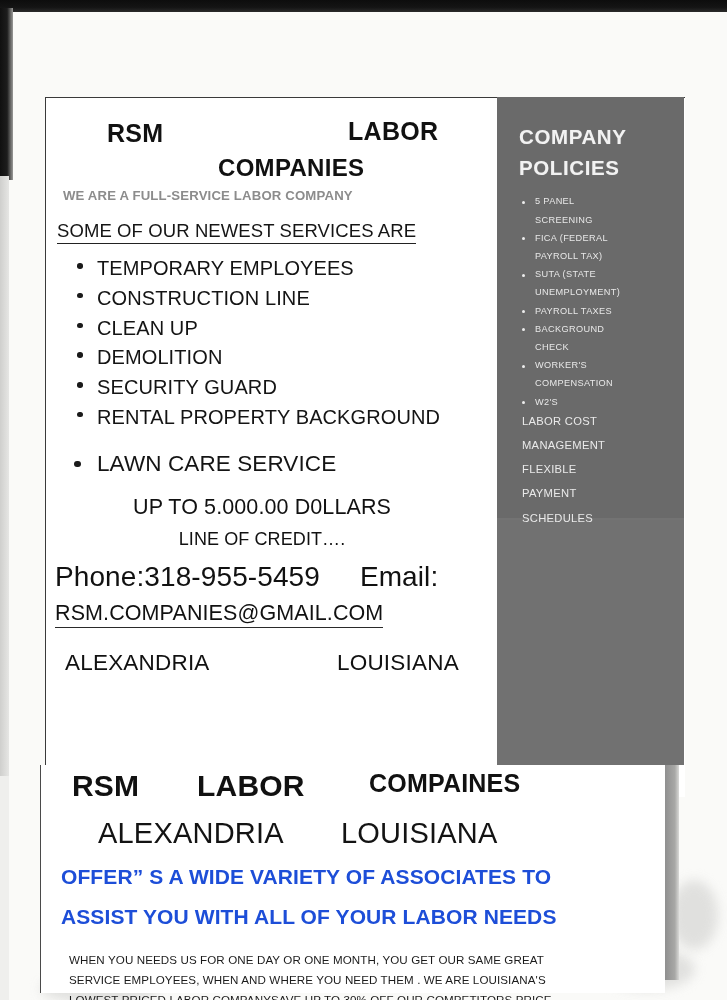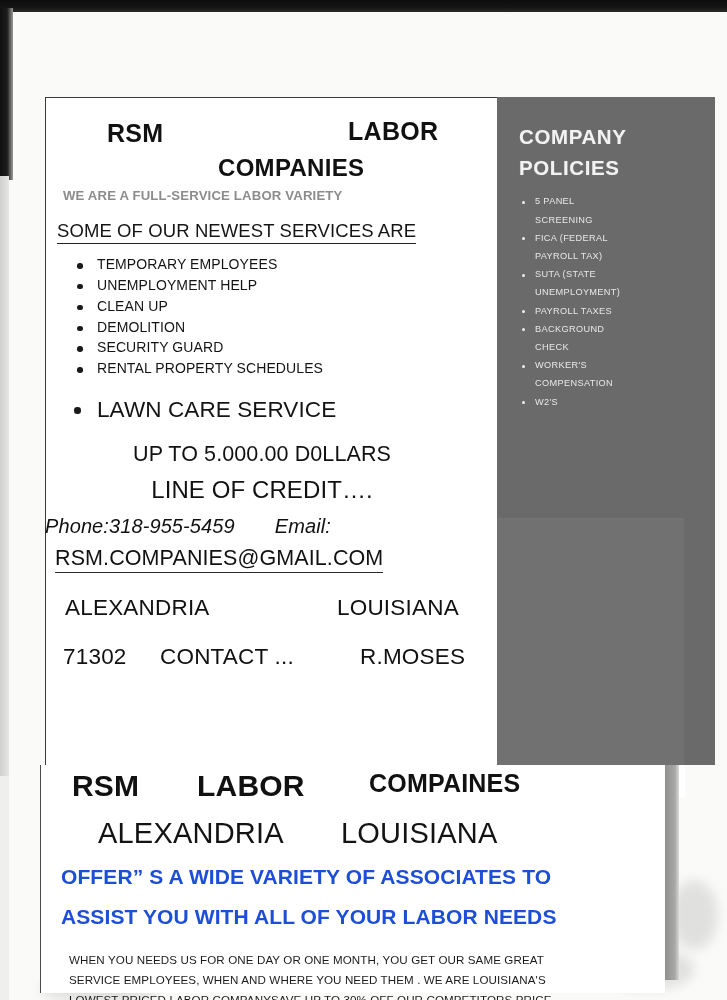--- a/index.html
+++ b/index.html
@@ -20,21 +20,21 @@
     background:linear-gradient(90deg,#cfcfcd 0%,#e6e6e4 100%);}
   .scan-paper-field{position:absolute;left:9px;top:12px;width:718px;height:988px;
     background:#fafaf8;}
   .smudge{position:absolute;border-radius:50%;background:#dcdcda;filter:blur(6px);opacity:.85;}
 
   
   #sheet1{position:absolute;left:45px;top:97px;width:640px;height:700px;
     background:#ffffff;border-top:1.5px solid #3a3a3a;border-left:1.5px solid #3a3a3a;
     box-sizing:border-box;}
   
-  #policies{position:absolute;left:497px;top:97px;width:218px;height:668px;
+  #policies{position:absolute;left:497px;top:97px;width:187px;height:668px;
     background:#6a6a6a;overflow:hidden;}
   #policies .tone{position:absolute;left:0;top:423px;width:187px;height:245px;background:#717171;}
   #policies .tone-line{position:absolute;left:0;top:421px;width:187px;height:2px;background:#7a7a7a;opacity:.6;}
   #policies .inner{position:relative;z-index:2;}
   .pol-title{color:#f2f2f2;font-weight:bold;font-size:20.5px;letter-spacing:.6px;
     line-height:1.52;margin:0;padding:24px 0 0 22px;text-shadow:0 0 1px rgba(255,255,255,.25);}
   .pol-list{list-style:none;margin:14px 0 0 0;padding:0 10px 0 38px;}
   .pol-list li{color:#e8e8e8;font-size:9.2px;letter-spacing:.35px;line-height:1.0;
     margin:0 0 9px 0;position:relative;}
   .pol-list li .b{position:absolute;left:-13px;top:3.5px;width:3px;height:3px;
@@ -46,31 +46,31 @@
   
   #main{position:absolute;left:45px;top:97px;width:452px;height:668px;color:#111;}
   .hdr{position:relative;height:78px;}
   .hdr .w1{position:absolute;left:62px;top:22px;font-size:25px;font-weight:bold;letter-spacing:.3px;}
   .hdr .w2{position:absolute;left:303px;top:20px;font-size:25px;font-weight:bold;letter-spacing:.3px;}
   .hdr .w3{position:absolute;left:173px;top:57px;font-size:24px;font-weight:bold;letter-spacing:.3px;}
   .subtitle{margin:13px 0 0 18px;font-size:13.2px;font-weight:bold;color:#8c8c8c;letter-spacing:.15px;}
   .section-head{margin:17px 0 0 12px;font-size:18.5px;color:#151515;letter-spacing:.1px;
     display:inline-block;border-bottom:1.6px solid #222;padding-bottom:1px;}
   .svc{list-style:none;margin:10px 0 0 0;padding:0 0 0 52px;}
-  .svc li{font-size:14px;line-height:1.49;letter-spacing:.1px;position:relative;color:#141414;}
+  .svc li{font-size:20px;line-height:1.49;letter-spacing:.1px;position:relative;color:#141414;}
   .svc li .b{position:absolute;left:-20px;top:9px;width:5.5px;height:5.5px;border-radius:50%;background:#1a1a1a;}
   .svc li.big{font-size:22.5px;line-height:1.36;margin-top:16px;}
   .svc li.big .b{left:-23px;top:12px;width:6.5px;height:6.5px;}
 
   .credit{margin:16px 0 0 0;text-align:center;padding-right:18px;}
   .credit .c1{font-size:21.5px;letter-spacing:.1px;}
-  .credit .c2{font-size:24px;letter-spacing:.1px;margin-top:9px;}
+  .credit .c2{font-size:18px;letter-spacing:.1px;margin-top:9px;}
   .credit .c3{font-size:21.5px;letter-spacing:.1px;margin-top:24px;}
 
-  .contact{margin:11px 0 0 0;font-size:20px;letter-spacing:.1px;font-style:italic;}
+  .contact{margin:11px 0 0 10px;font-size:28px;letter-spacing:.1px;}
   .contact .ph{display:inline-block;}
   .contact .em{display:inline-block;margin-left:40px;}
   .email{margin:8px 0 0 10px;font-size:21.5px;letter-spacing:.1px;
     border-bottom:1.6px solid #2a2a2a;display:inline-block;padding-bottom:1px;}
 
   .cityrow{margin:22px 0 0 10px;font-size:22.5px;letter-spacing:.2px;position:relative;height:32px;}
   .cityrow .a{position:absolute;left:10px;top:0;}
   .cityrow .b2{position:absolute;left:282px;top:0;}
   .ziprow{margin:17px 0 0 10px;font-size:22.5px;letter-spacing:.2px;position:relative;height:32px;}
   .ziprow .z{position:absolute;left:8px;top:0;}
@@ -120,61 +120,63 @@
       </div>
       <ul class="pol-list">
         <li><span class="b"></span><span>5 PANEL</span><span class="l2">SCREENING</span></li>
         <li><span class="b"></span><span>FICA (FEDERAL</span><span class="l2">PAYROLL TAX)</span></li>
         <li><span class="b"></span><span>SUTA (STATE</span><span class="l2">UNEMPLOYMENT)</span></li>
         <li><span class="b"></span><span>PAYROLL TAXES</span></li>
         <li><span class="b"></span><span>BACKGROUND</span><span class="l2">CHECK</span></li>
         <li><span class="b"></span><span>WORKER'S</span><span class="l2">COMPENSATION</span></li>
         <li><span class="b"></span><span>W2'S</span></li>
       </ul>
+      <div class="pol-tail">
+        <div>LABOR COST</div>
+        <div>MANAGEMENT</div>
+        <div>FLEXIBLE</div>
+        <div>PAYMENT</div>
+        <div>SCHEDULES</div>
+      </div>
     </div>
   </div>
 
   <div id="main">
     <div class="hdr">
       <span class="w1">RSM</span>
       <span class="w2">LABOR</span>
       <span class="w3">COMPANIES</span>
     </div>
-    <div class="subtitle">WE ARE A FULL-SERVICE LABOR VARIETY</div>
+    <div class="subtitle">WE ARE A FULL-SERVICE LABOR COMPANY</div>
 
     <div class="section-head">SOME OF OUR NEWEST SERVICES ARE</div>
 
     <ul class="svc">
       <li><span class="b"></span><span>TEMPORARY EMPLOYEES</span></li>
-      <li><span class="b"></span><span>UNEMPLOYMENT HELP</span></li>
+      <li><span class="b"></span><span>CONSTRUCTION LINE</span></li>
       <li><span class="b"></span><span>CLEAN UP</span></li>
       <li><span class="b"></span><span>DEMOLITION</span></li>
       <li><span class="b"></span><span>SECURITY GUARD</span></li>
-      <li><span class="b"></span><span>RENTAL PROPERTY SCHEDULES</span></li>
+      <li><span class="b"></span><span>RENTAL PROPERTY BACKGROUND</span></li>
       <li class="big"><span class="b"></span><span>LAWN CARE SERVICE</span></li>
     </ul>
 
     <div class="credit">
       <div class="c1">UP TO 5.000.00 D0LLARS</div>
       <div class="c2">LINE OF CREDIT….</div>
     </div>
 
     <div class="contact">
       <span class="ph">Phone:318-955-5459</span><span class="em">Email:</span>
     </div>
     <div class="email">RSM.COMPANIES@GMAIL.COM</div>
 
     <div class="cityrow">
       <span class="a">ALEXANDRIA</span>
       <span class="b2">LOUISIANA</span>
-    </div>
-    <div class="ziprow">
-      <span class="z">71302</span>
-      <span class="c">CONTACT ...</span>
-      <span class="n">R.MOSES</span>
     </div>
   </div>
 
   <div id="sheet2-shadow"></div>
   <div id="sheet2">
     <div class="brandrow">
       <span class="r1">RSM</span>
       <span class="r2">LABOR</span>
       <span class="r3">COMPAINES</span>
     </div>

